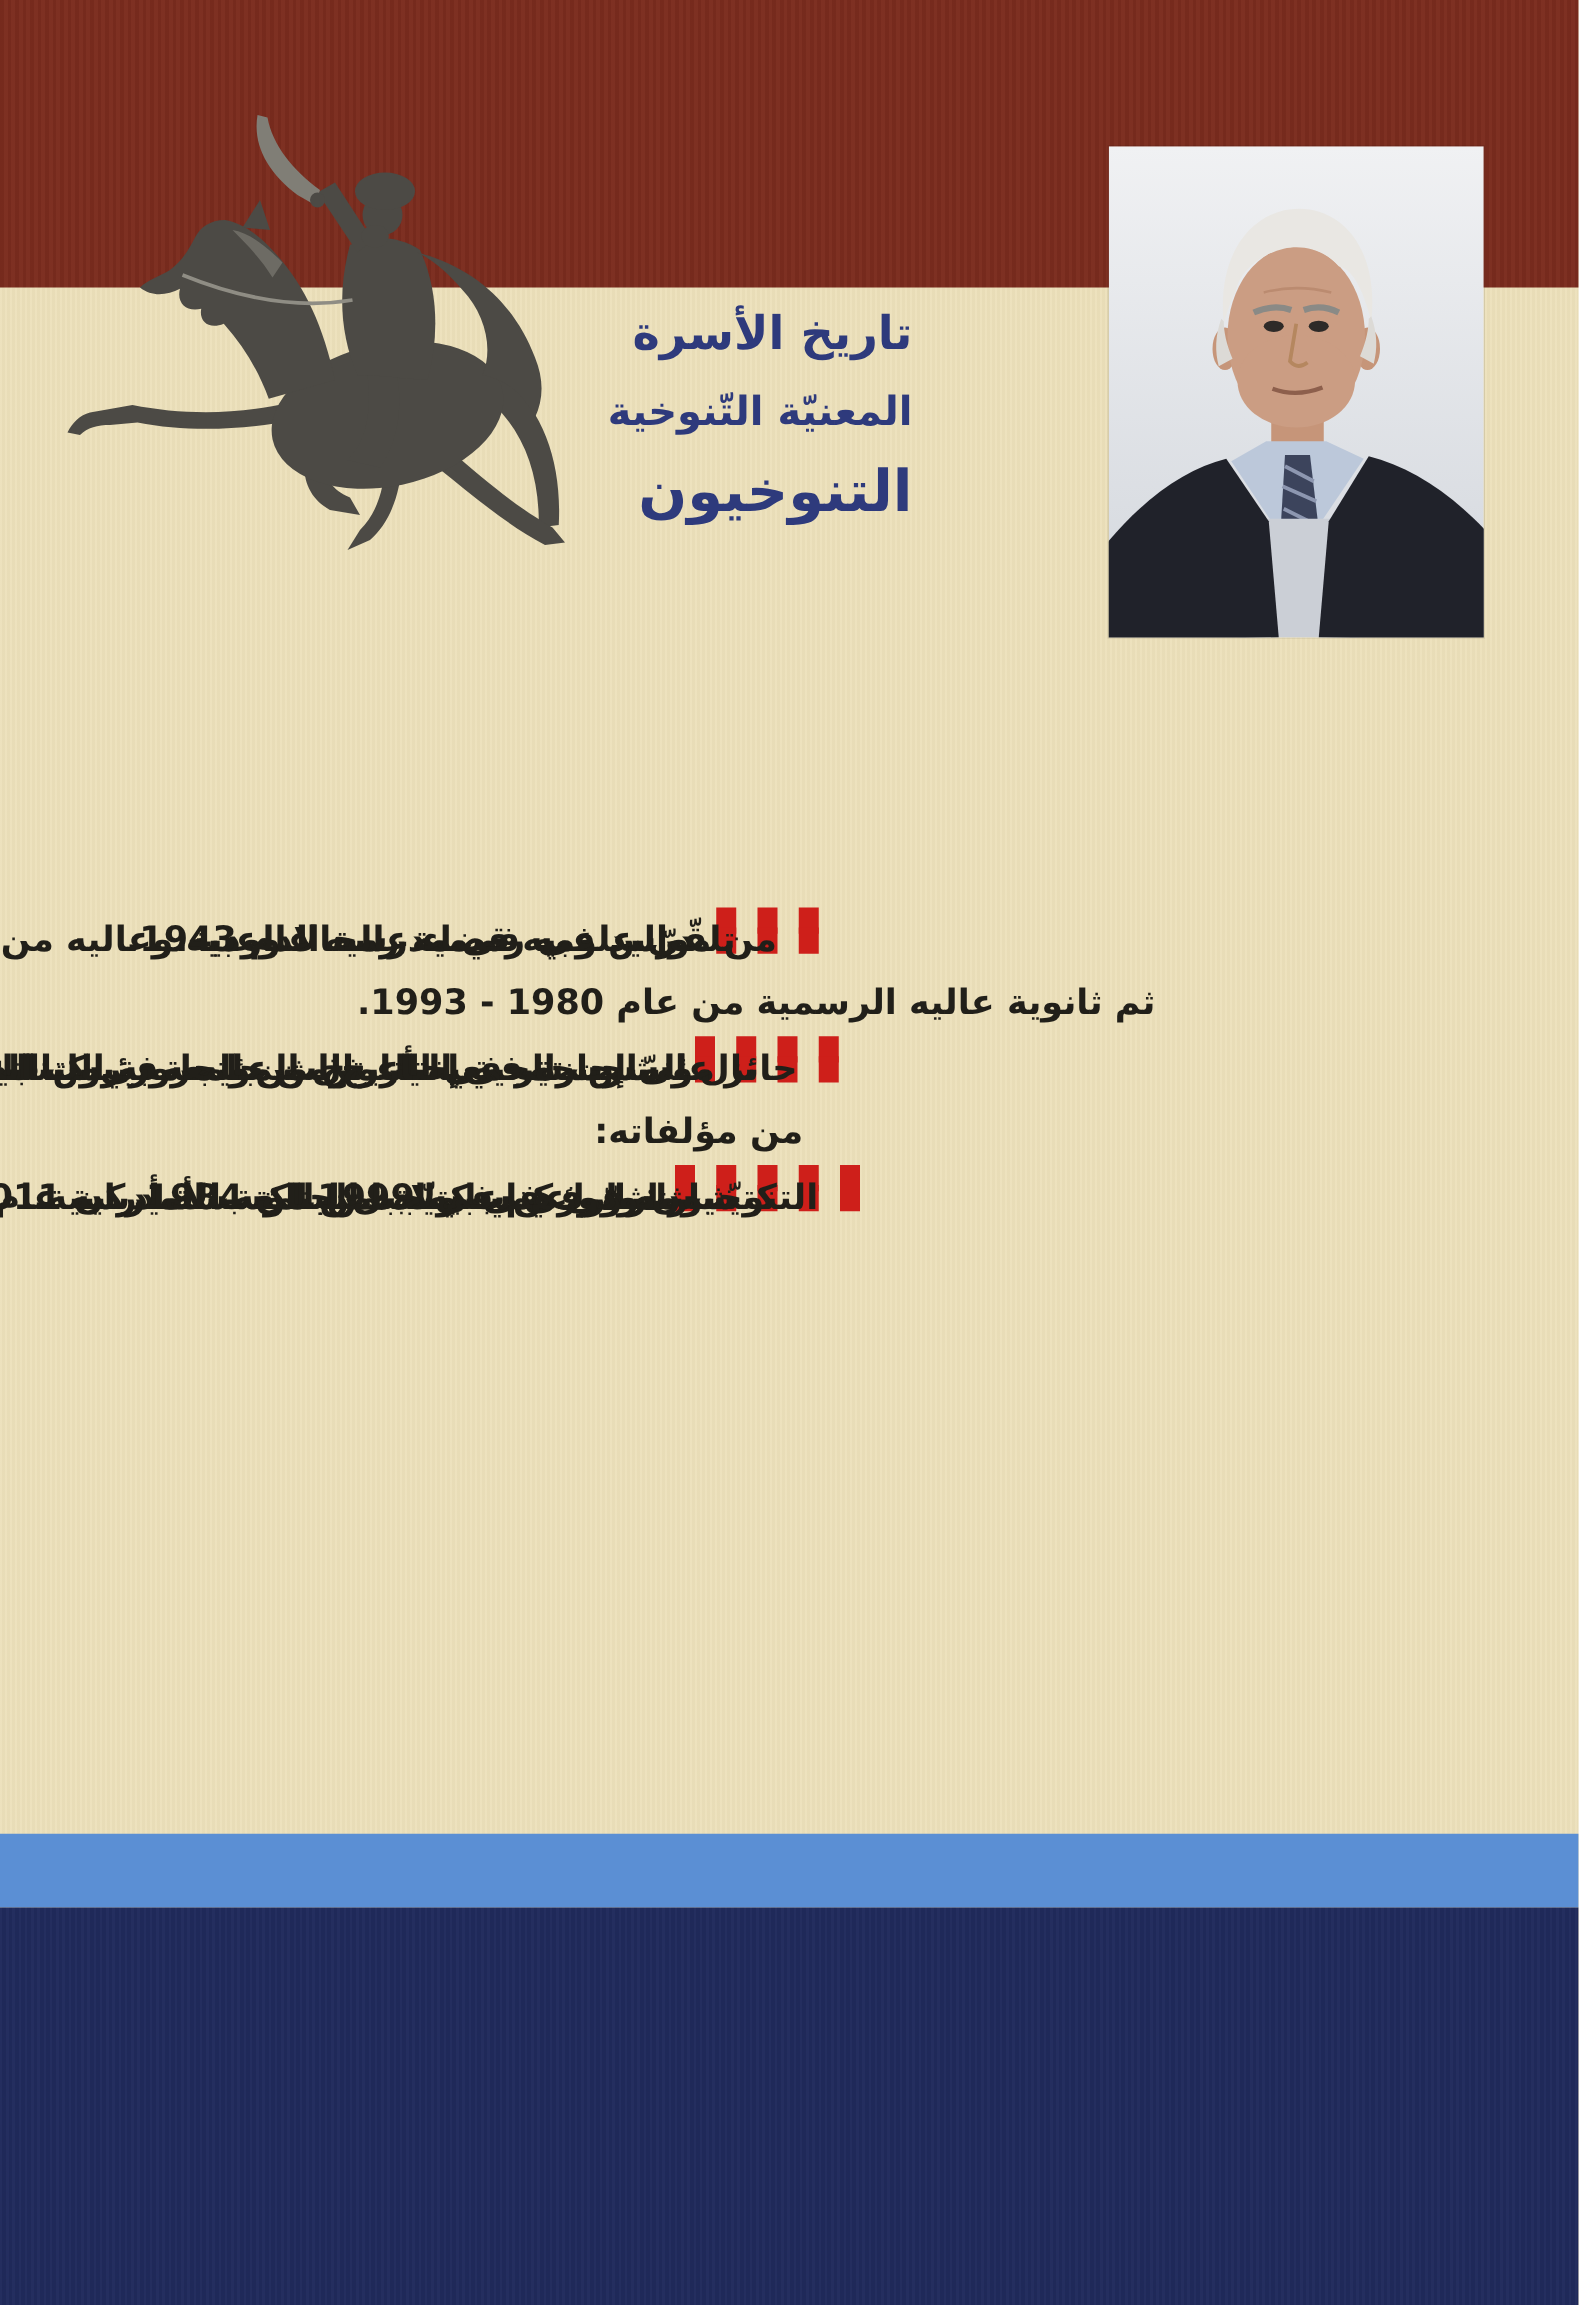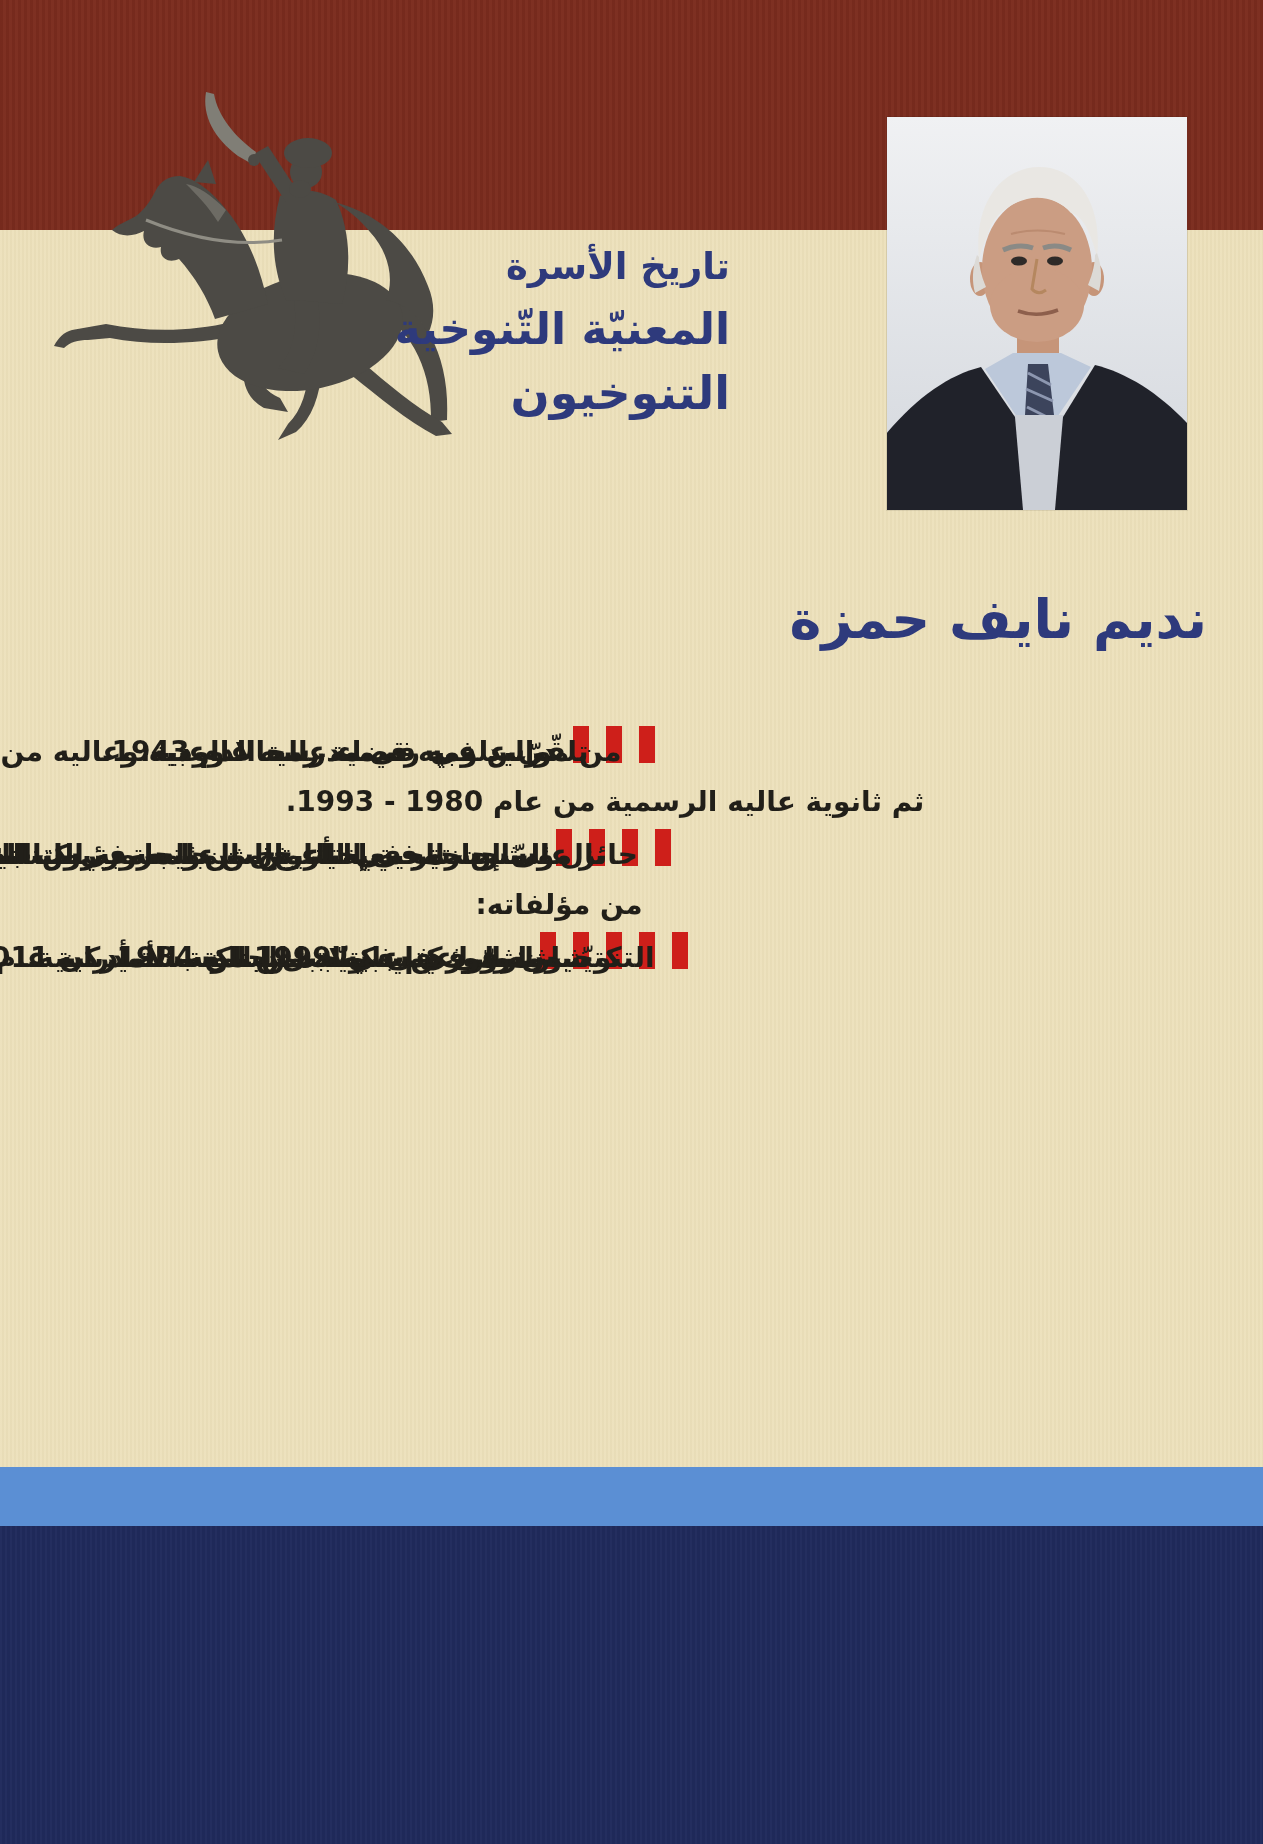--- a/index.html
+++ b/index.html
@@ -25,21 +25,21 @@
     position:absolute;left:0;top:1526px;width:1263px;height:318px;
     background:#202a5c;
     background-image:repeating-linear-gradient(90deg, rgba(255,255,255,0.02) 0 2px, rgba(0,0,0,0.03) 2px 5px);
   }
   .statue{position:absolute;left:50px;top:90px;width:408px;height:358px;}
   .title-block{
     position:absolute;top:238px;right:533px;
     direction:rtl;text-align:right;color:#2e3a7c;font-weight:bold;white-space:nowrap;
   }
   .title-line-1{font-size:37px;line-height:58px;}
-  .title-line-2{font-size:44px;line-height:66px;}
+  .title-line-2{font-size:32px;line-height:66px;}
   .title-line-3{font-size:46px;line-height:62px;}
   .portrait{
     position:absolute;left:887px;top:117px;width:300px;height:393px;
     box-shadow:0 0 0 1px rgba(0,0,0,0.08);
   }
   .author-name{
     position:absolute;top:584px;right:56px;
     direction:rtl;white-space:nowrap;
     font-weight:bold;font-size:54px;line-height:72px;color:#2e3a7c;
   }
@@ -128,17 +128,16 @@
     <path d="M116,133 Q132,126 146,131" stroke="#8a8a86" stroke-width="5" fill="none"></path>
     <path d="M156,131 Q170,126 184,133" stroke="#8a8a86" stroke-width="5" fill="none"></path>
     <ellipse cx="132" cy="144" rx="8" ry="4.5" fill="#2e2a28"></ellipse>
     <ellipse cx="168" cy="144" rx="8" ry="4.5" fill="#2e2a28"></ellipse>
 
     <path d="M150,142 L145,172 Q151,179 159,173" stroke="#b5875f" stroke-width="3" fill="none"></path>
     <path d="M131,194 Q150,201 171,193" stroke="#8d5f4c" stroke-width="3.5" fill="none"></path>
     <path d="M124,117 Q150,110 178,117" stroke="#bb8b70" stroke-width="2" fill="none"></path>
   </svg>
 
-  <div class="author-name">نديم نايف حمزة</div>
 
   <div class="bio-list"><div class="bio-row bullet"><span class="bullet"></span><span>من مواليد عبيه قضاء عاليه عام 1943.</span></div><div class="bio-row bullet"><span class="bullet"></span><span>تلقّى علومه في مدرسة الداودية.</span></div><div class="bio-row bullet"><span class="bullet"></span><span>درّس في رسمية رمحالا وعبيه وعاليه من عام 1962 - 1980.</span></div><div class="bio-row plain"><span>ثم ثانوية عاليه الرسمية من عام 1980 - 1993.</span></div><div class="bio-row bullet"><span class="bullet"></span><span>حائز على إجازة في التاريخ من جامعة بيروت العربية.</span></div><div class="bio-row bullet"><span class="bullet"></span><span>نال الماجستير في التاريخ من الجامعة اللبنانية عام 1982 بدرجة جيد جداً مع تنويه.</span></div><div class="bio-row bullet"><span class="bullet"></span><span>مؤسّس جمعية إحياء تراث عبيه، ورئيس اللجنة التحضيرية لمؤتمر عبيه الذي شارك فيه أكثر من 24 باحثاً.</span></div><div class="bio-row bullet"><span class="bullet"></span><span>نشرت الجمعية أعمال المؤتمر في كتاب: «عبيه في التاريخ» عام 2000.</span></div><div class="bio-row header"><span>من مؤلفاته:</span></div><div class="bio-row bullet"><span class="bullet"></span><span>التنوخيون ودورهم في جبل لبنان 1984.</span></div><div class="bio-row bullet"><span class="bullet"></span><span>كتيّب مصوّر عن عبيه 1999.</span></div><div class="bio-row bullet"><span class="bullet"></span><span>شارك في كتاب ولادة الجامعة الأميركية عام 2002.</span></div><div class="bio-row bullet"><span class="bullet"></span><span>شارك في سلسلة من الكتب المدرسية.</span></div><div class="bio-row bullet"><span class="bullet"></span><span>شارك في كتيّب من مؤسسة أديان 2011.</span></div></div>
 
 </div>
 
 </body></html>

